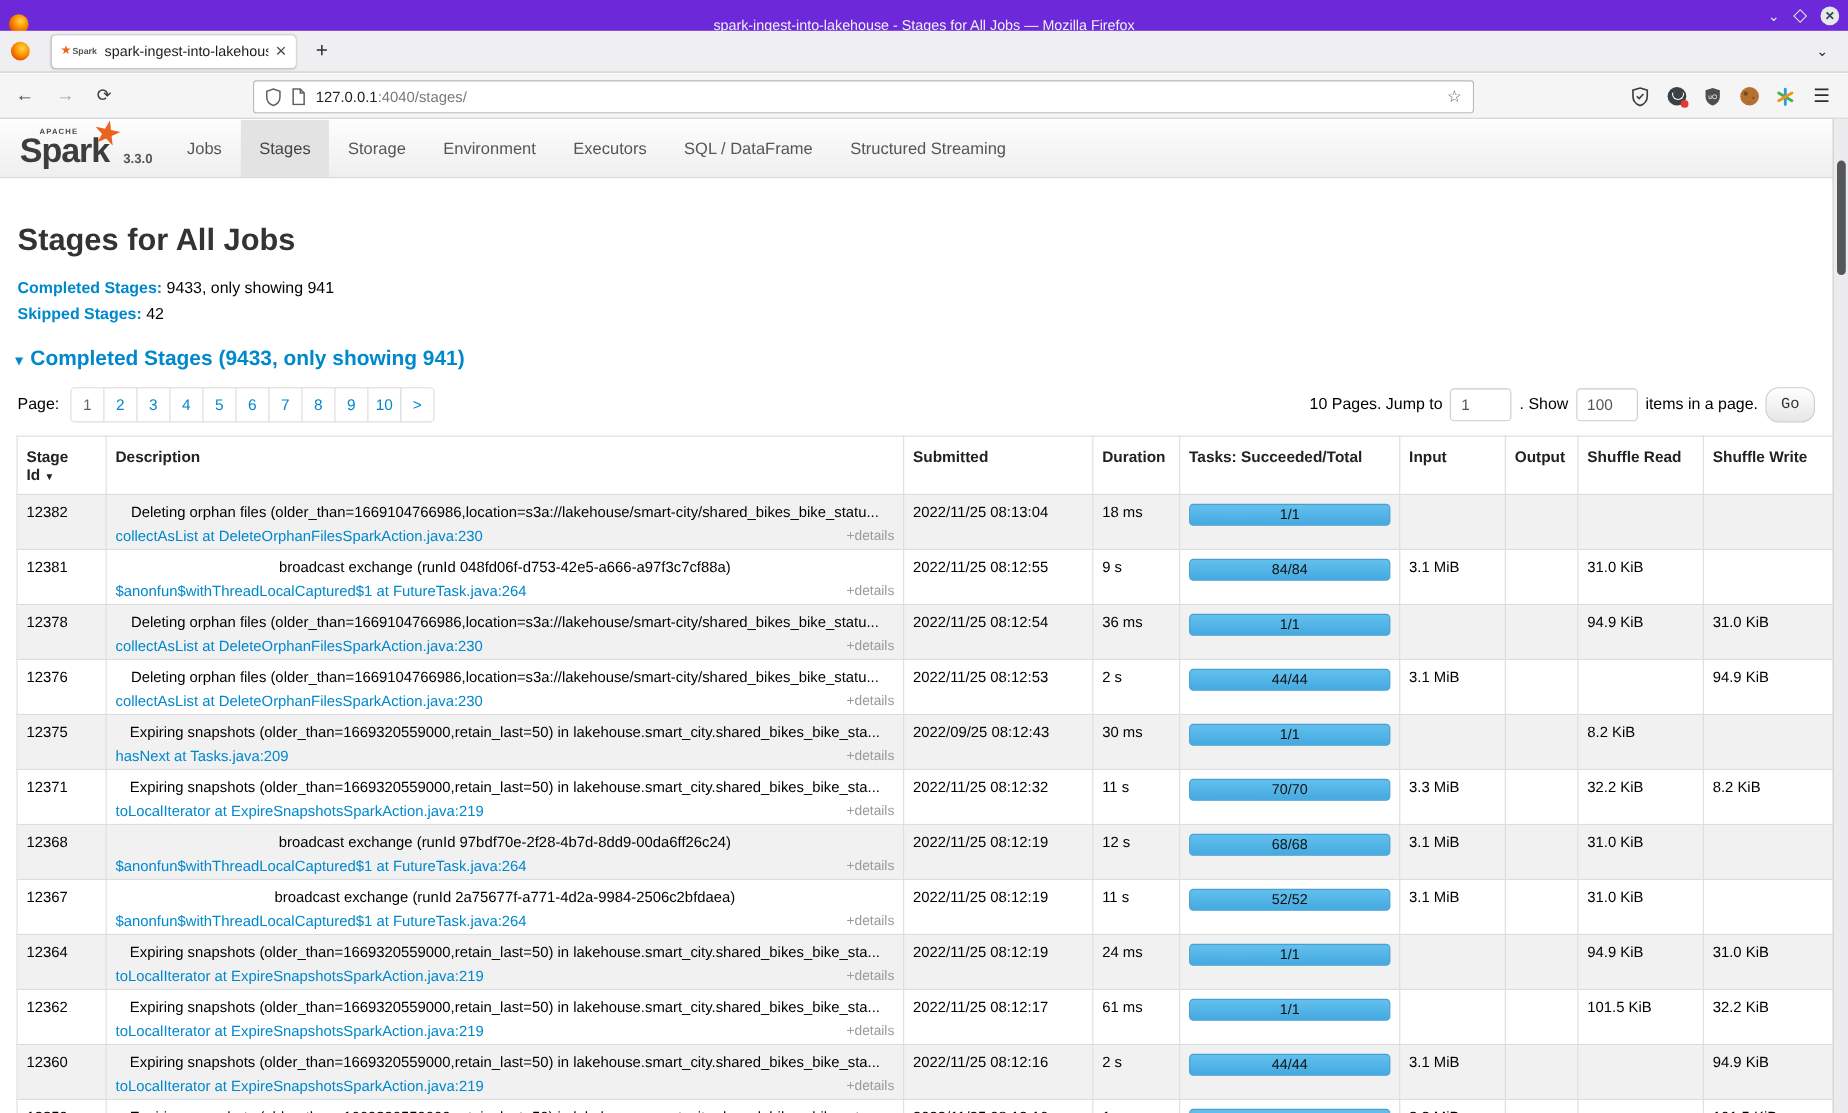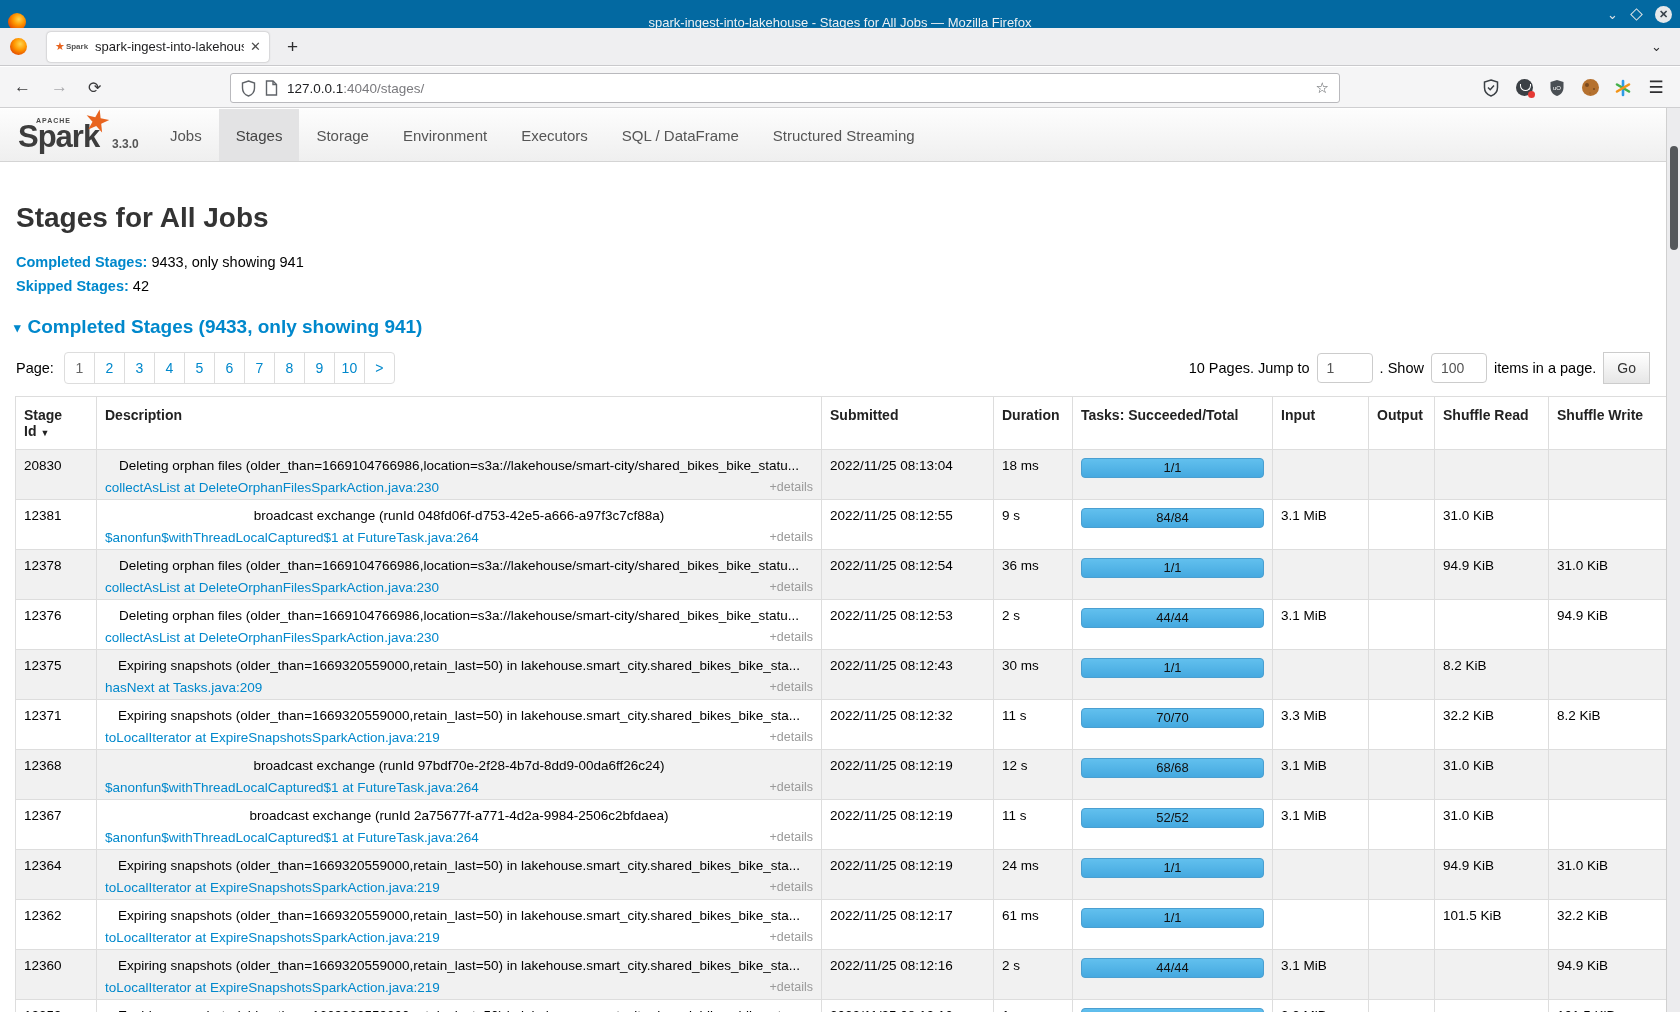--- a/index.html
+++ b/index.html
@@ -1,20 +1,20 @@
 <!DOCTYPE html>
 <html><head>
 <meta charset="utf-8">
 <style>
   * { margin:0; padding:0; box-sizing:border-box; }
   html,body { width:1680px; height:1012px; overflow:hidden; }
   body { font-family:"Liberation Sans", sans-serif; background:#fff; position:relative; }
 
   
-  .titlebar { position:absolute; left:0; top:0; width:1680px; height:44px; background:#0369a1; display:flex; align-items:center; }
+  .titlebar { position:absolute; left:0; top:0; width:1680px; height:44px; background:#6d28d9; display:flex; align-items:center; }
   .titlebar .fx-logo { width:18px; height:18px; margin-left:8px; border-radius:50%;
      background:radial-gradient(circle at 60% 35%, #ffd54f 0%, #ff9800 35%, #e65100 70%, #7e2fa0 100%); }
   .titlebar .win-title { position:absolute; left:0; right:0; text-align:center; color:#eef1f3; font-size:13px; }
   .win-controls { position:absolute; right:8px; top:0; height:28px; display:flex; align-items:center; gap:14px; }
   .wc { color:#dfe3e6; font-size:13px; line-height:1; }
   .wc-diamond { width:9px; height:9px; border:1.5px solid #dfe3e6; transform:rotate(45deg); }
   .wc-close { width:17px; height:17px; background:#e6e9eb; border-radius:50%; color:#37414a; font-size:11px; display:flex; align-items:center; justify-content:center; font-weight:bold; }
 
   
   .tabbar { position:absolute; left:0; top:28px; width:1680px; height:38px; background:#efeff1; border-bottom:1px solid #c9c9cc; display:flex; align-items:center; }
@@ -72,21 +72,21 @@
 
   .pager-row { margin:14px 16px 0 16px; display:flex; align-items:center; }
   .pager-label { font-size:14.5px; color:#000; margin-right:10px; }
   .pages { display:flex; }
   .page-btn { display:block; min-width:31px; padding:7px 0; text-align:center; font-size:14px; color:#0088cc; background:#fff; border:1px solid #ddd; margin-left:-1px; text-decoration:none; }
   .page-btn:first-child { border-radius:4px 0 0 4px; margin-left:0; }
   .page-btn:last-child { border-radius:0 4px 4px 0; }
   .page-btn.current { color:#666; }
   .pager-right { margin-left:auto; display:flex; align-items:center; font-size:14.5px; color:#000; gap:7px; }
   .pager-input { width:56px; height:30px; border:1px solid #ccc; border-radius:4px; font-size:14px; color:#555; padding-left:9px; font-family:"Liberation Sans",sans-serif; }
-  .go-btn { height:32px; padding:1px 13px; background:linear-gradient(#fff,#e6e6e6); border:1px solid #ccc; border-radius:0; font-size:14px; color:#333; font-family:Liberation Sans, sans-serif; }
+  .go-btn { height:32px; padding:1px 13px; background:linear-gradient(#fff,#e6e6e6); border:1px solid #ccc; border-radius:12px; font-size:14px; color:#333; font-family:Liberation Mono, monospace; }
 
   
   table.stages { border-collapse:collapse; margin:12px 0 0 15px; width:1652px; table-layout:fixed; font-size:13.5px; }
   .stages th, .stages td { border:1px solid #ddd; vertical-align:top; }
   .stages th { text-align:left; padding:10px 8px; font-size:14px; color:#222; background:#fff; }
   .stages td { padding:8px 8px 0 8px; height:50px; color:#000; }
   .stages tbody tr:nth-child(odd) { background:#f1f1f1; }
   .desc-line1 { white-space:nowrap; overflow:hidden;text-align:center; }
   .desc-line2 { display:flex; align-items:flex-start; margin-top:7px; }
   .desc-link { color:#0088cc; text-decoration:none; font-size:13.5px; white-space:nowrap; overflow:hidden; }
@@ -256,21 +256,21 @@
         <th>Duration</th>
         <th>Tasks: Succeeded/Total</th>
         <th>Input</th>
         <th>Output</th>
         <th>Shuffle Read</th>
         <th>Shuffle Write</th>
       </tr>
     </thead>
     <tbody id="rows">
   <tr>
-    <td>20830</td>
+    <td>12382</td>
     <td>
       <div class="desc-line1">Deleting orphan files (older_than=1669104766986,location=s3a://lakehouse/smart-city/shared_bikes_bike_statu...</div>
       <div class="desc-line2">
         <a class="desc-link" href="#">collectAsList at DeleteOrphanFilesSparkAction.java:230</a>
         <span class="details-lnk">+details</span>
       </div>
     </td>
     <td>2022/11/25 08:13:04</td>
     <td>18 ms</td>
     <td>
@@ -344,21 +344,21 @@
 
   <tr>
     <td>12375</td>
     <td>
       <div class="desc-line1">Expiring snapshots (older_than=1669320559000,retain_last=50) in lakehouse.smart_city.shared_bikes_bike_sta...</div>
       <div class="desc-line2">
         <a class="desc-link" href="#">hasNext at Tasks.java:209</a>
         <span class="details-lnk">+details</span>
       </div>
     </td>
-    <td>2022/11/25 08:12:43</td>
+    <td>2022/09/25 08:12:43</td>
     <td>30 ms</td>
     <td>
             <div class="progress">1/1</div>
           </td>
     <td></td>
     <td></td>
     <td>8.2 KiB</td>
     <td></td>
   </tr>
 

